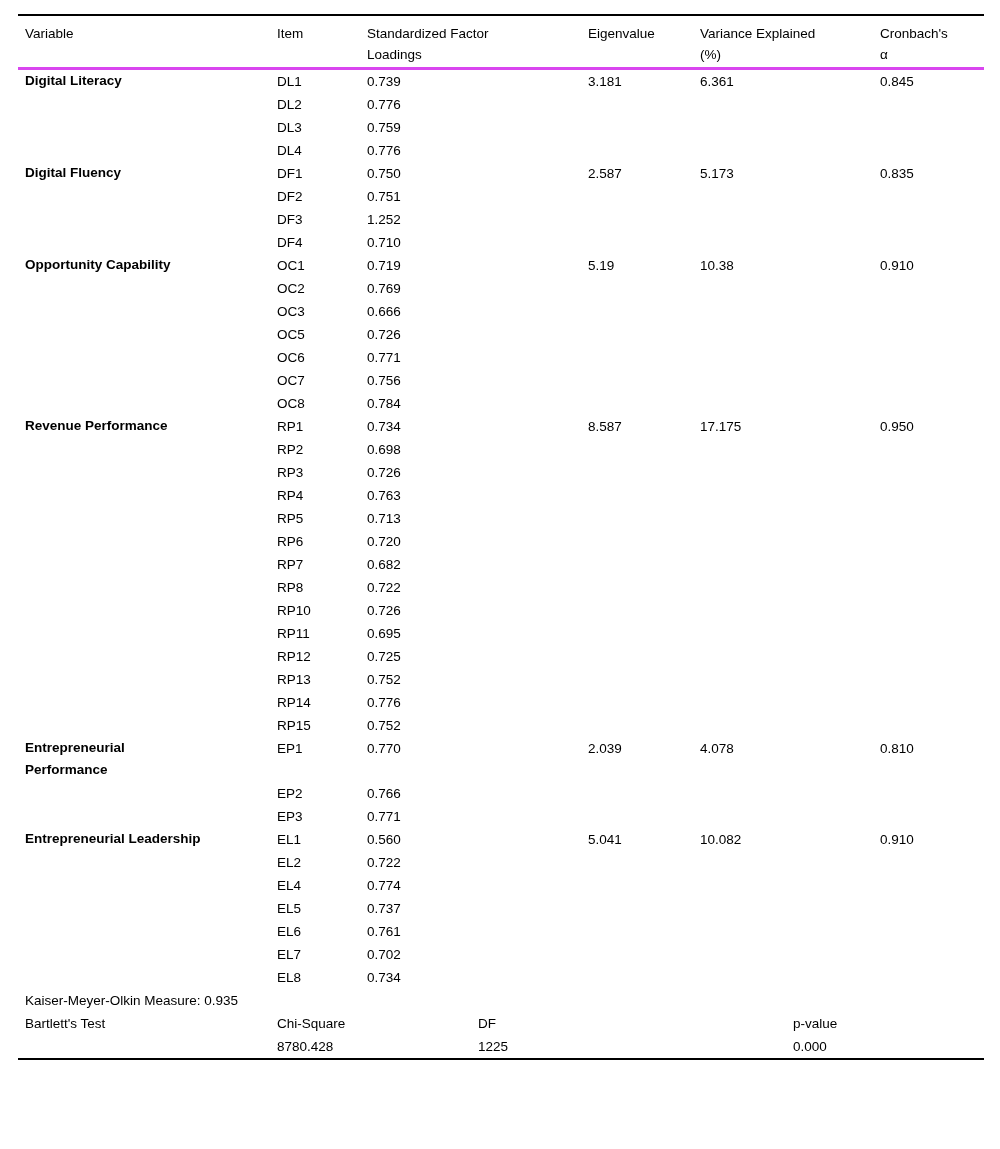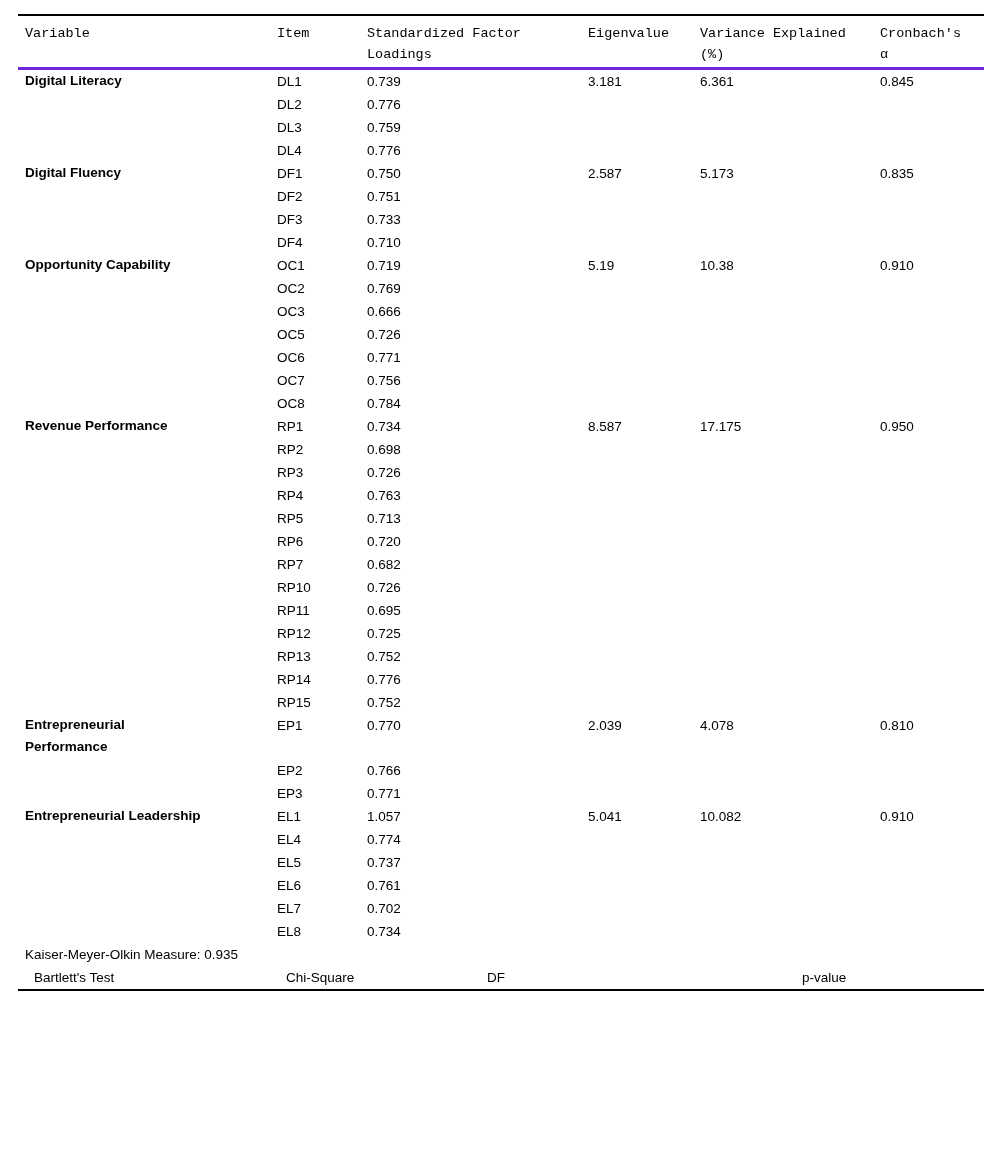--- a/index.html
+++ b/index.html
@@ -25,21 +25,21 @@
     table-layout: fixed;
     width: 966px;
   }
   col.c-variable   { width: 252px; }
   col.c-item       { width: 90px;  }
   col.c-loading    { width: 221px; }
   col.c-eigenvalue { width: 112px; }
   col.c-variance   { width: 180px; }
   col.c-alpha      { width: 111px; }
 
-  thead tr { border-bottom: 3px solid #6d28d9; font-family: Liberation Mono, monospace; }
+  thead tr { border-bottom: 3px solid #d946ef; }
   thead th {
     font-weight: normal;
     text-align: left;
     vertical-align: top;
     padding: 7px 0 0 7px;
     height: 52px;
     line-height: 21px;
     white-space: pre-line;
   }
   tbody td {
@@ -53,21 +53,20 @@
     font-weight: bold;
     line-height: 22.5px;
   }
   .kmo-row {
     line-height: 23px;
     padding-left: 7px;
   }
   .bartlett-grid {
     display: grid;
     grid-template-columns: 252px 201px 315px auto;
-    margin-left: 9px;
   }
   .bartlett-grid > div {
     padding-left: 7px;
     line-height: 23px;
   }
 </style>
 </head>
 <body>
 
 <div class="wrap">
@@ -139,21 +138,21 @@
           <td class="var"></td>
           <td>DF2</td>
           <td>0.751</td>
           <td></td>
           <td></td>
           <td></td>
         </tr>
         <tr>
           <td class="var"></td>
           <td>DF3</td>
-          <td>0.733</td>
+          <td>1.252</td>
           <td></td>
           <td></td>
           <td></td>
         </tr>
         <tr>
           <td class="var"></td>
           <td>DF4</td>
           <td>0.710</td>
           <td></td>
           <td></td>
@@ -260,20 +259,28 @@
           <td>RP6</td>
           <td>0.720</td>
           <td></td>
           <td></td>
           <td></td>
         </tr>
         <tr>
           <td class="var"></td>
           <td>RP7</td>
           <td>0.682</td>
+          <td></td>
+          <td></td>
+          <td></td>
+        </tr>
+        <tr>
+          <td class="var"></td>
+          <td>RP8</td>
+          <td>0.722</td>
           <td></td>
           <td></td>
           <td></td>
         </tr>
         <tr>
           <td class="var"></td>
           <td>RP10</td>
           <td>0.726</td>
           <td></td>
           <td></td>
@@ -340,24 +347,32 @@
           <td class="var"></td>
           <td>EP3</td>
           <td>0.771</td>
           <td></td>
           <td></td>
           <td></td>
         </tr>
         <tr>
           <td class="var">Entrepreneurial Leadership</td>
           <td>EL1</td>
-          <td>1.057</td>
+          <td>0.560</td>
           <td>5.041</td>
           <td>10.082</td>
           <td>0.910</td>
+        </tr>
+        <tr>
+          <td class="var"></td>
+          <td>EL2</td>
+          <td>0.722</td>
+          <td></td>
+          <td></td>
+          <td></td>
         </tr>
         <tr>
           <td class="var"></td>
           <td>EL4</td>
           <td>0.774</td>
           <td></td>
           <td></td>
           <td></td>
         </tr>
         <tr>
@@ -397,14 +412,20 @@
 
   <div class="kmo-row">Kaiser-Meyer-Olkin Measure: 0.935</div>
 
   <div class="bartlett-grid">
     <div>Bartlett's Test</div>
     <div>Chi-Square</div>
     <div>DF</div>
     <div>p-value</div>
   </div>
 
+  <div class="bartlett-grid">
+    <div></div>
+    <div>8780.428</div>
+    <div>1225</div>
+    <div>0.000</div>
+  </div>
 
 </div>
 
 </body></html>

